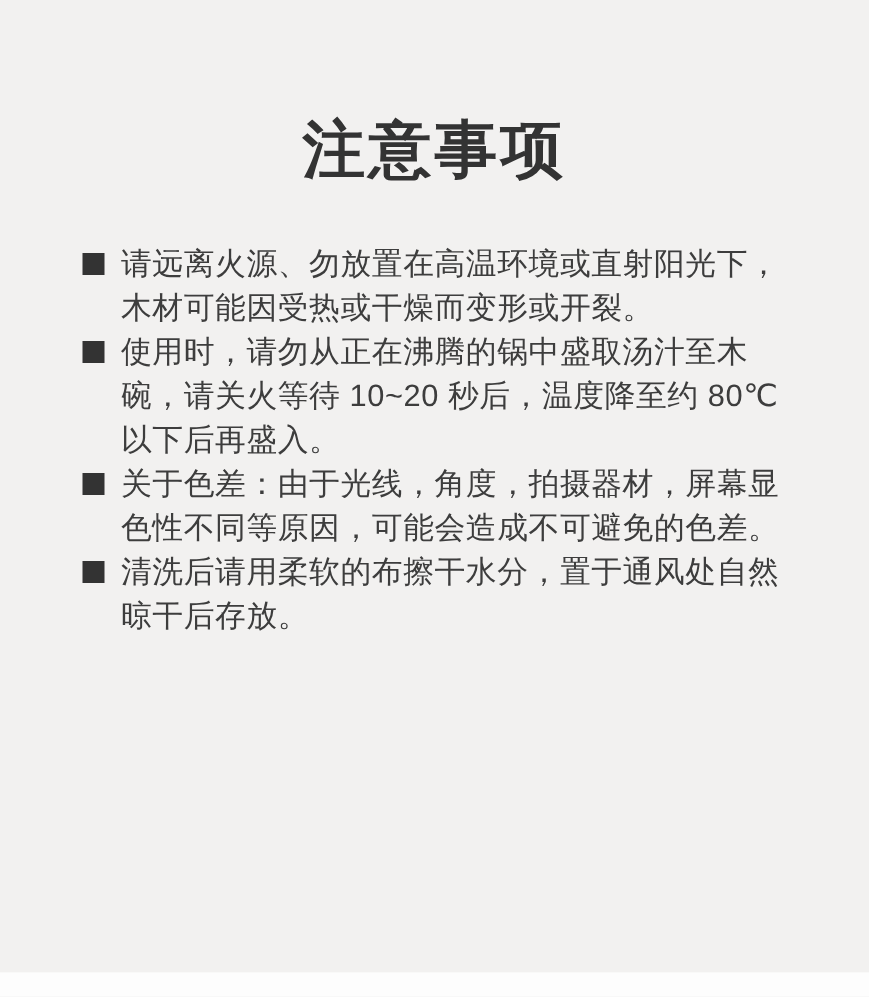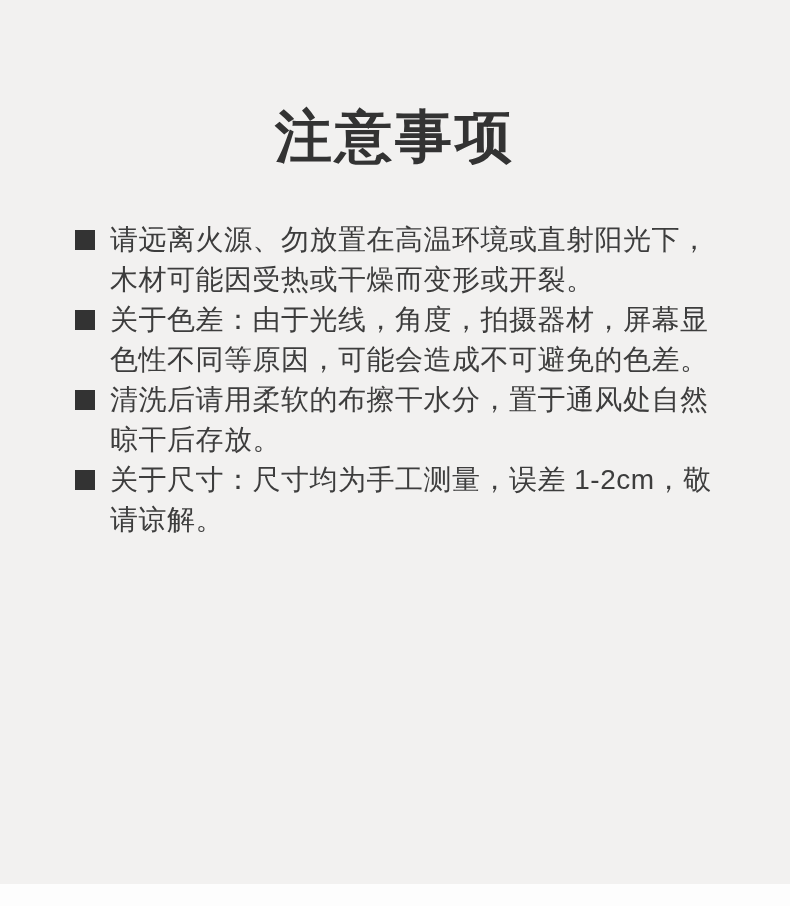--- a/index.html
+++ b/index.html
@@ -68,27 +68,27 @@
 
   <h1 class="title">注意事项</h1>
 
   <ul class="notice-list">
     <li class="notice-item">
       <span class="bullet"></span>
       <span class="notice-text">请远离火源、勿放置在高温环境或直射阳光下，木材可能因受热或干燥而变形或开裂。</span>
     </li>
     <li class="notice-item">
       <span class="bullet"></span>
+      <span class="notice-text">使用时，请勿从正在沸腾的锅中盛取汤汁至木碗，请关火等待 10~20 秒后，温度降至约 80℃以下后再盛入。</span>
+    </li>
+    <li class="notice-item">
+      <span class="bullet"></span>
       <span class="notice-text">关于色差：由于光线，角度，拍摄器材，屏幕显色性不同等原因，可能会造成不可避免的色差。</span>
     </li>
     <li class="notice-item">
       <span class="bullet"></span>
       <span class="notice-text">清洗后请用柔软的布擦干水分，置于通风处自然晾干后存放。</span>
-    </li>
-    <li class="notice-item">
-      <span class="bullet"></span>
-      <span class="notice-text">关于尺寸：尺寸均为手工测量，误差 1-2cm，敬请谅解。</span>
     </li>
   </ul>
 
   <div class="footer-band"></div>
 
 </div>
 
 </body></html>

